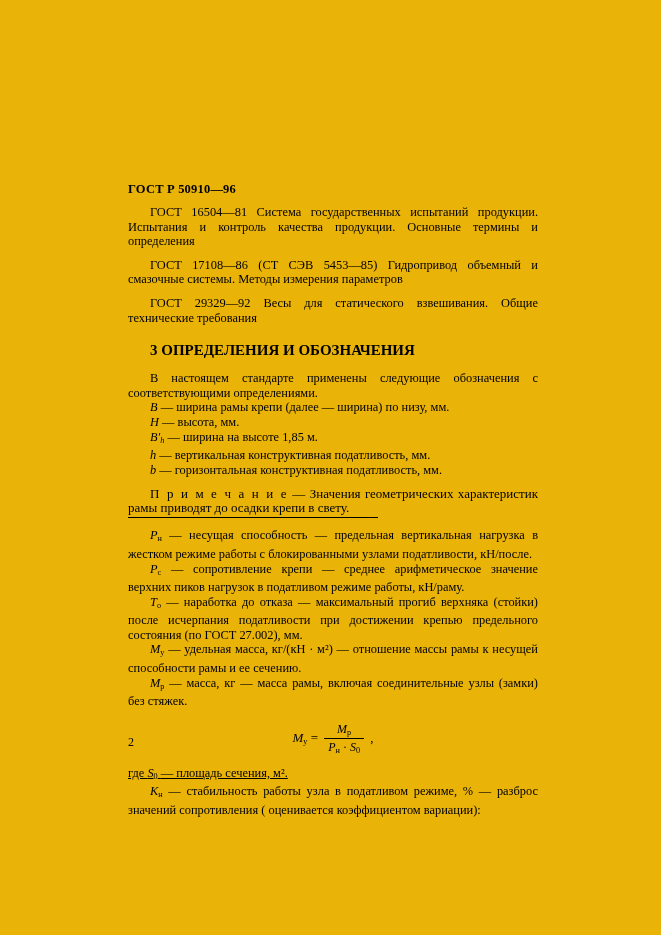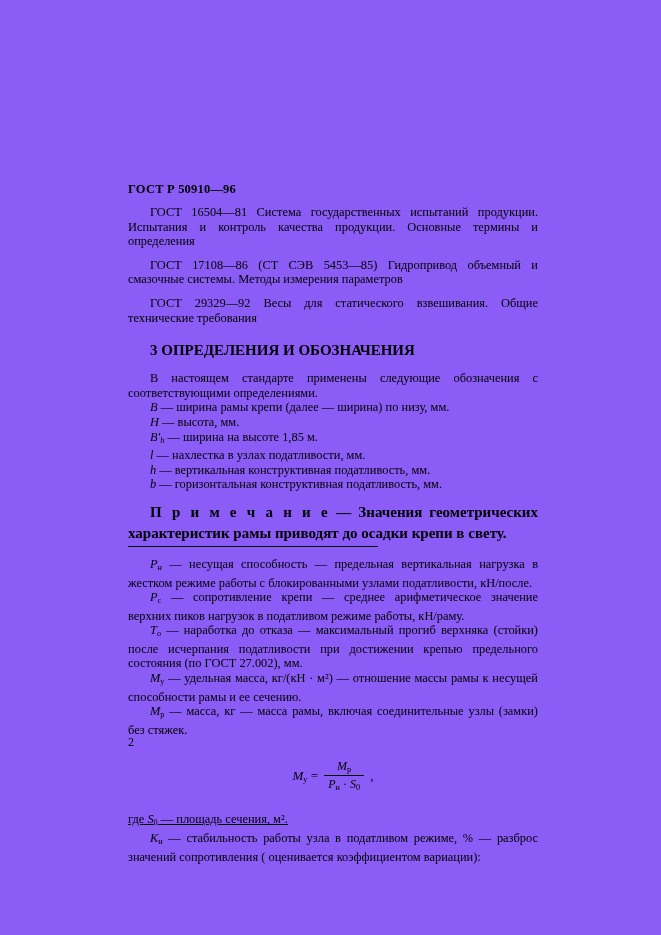--- a/index.html
+++ b/index.html
@@ -13,21 +13,21 @@
     font-family: "Liberation Serif", serif;
     color: #000000;
     position: relative;
   }
   .page {
     position: absolute;
     left: 0;
     top: 0;
     width: 661px;
     height: 935px;
-    background: #8b5cf6;
+    background: #eab308;
   }
   .content {
     position: absolute;
     left: 128px;
     top: 182px;
     width: 410px;
   }
   .doc-header {
     font-size: 12.5px;
     font-weight: bold;
@@ -48,26 +48,25 @@
   }
   .blk {
     margin-bottom: 9px;
   }
   .section-title {
     font-size: 15px;
     font-weight: bold;
     margin: 17px 0 12px 22px;
   }
   .note {
-    font-size: 15px;
-    line-height: 21px;
+    font-size: 13px;
+    line-height: 14px;
     text-align: justify;
     margin: 10px 0 10px 0;
     text-indent: 22px;
-    font-weight: bold;
   }
   .note .spaced {
     letter-spacing: 1.6px;
   }
   .note-underline {
     display: block;
     width: 250px;
     border-bottom: 1px solid #000;
     margin-top: 2px;
     height: 0;
@@ -81,21 +80,21 @@
   }
   .formula {
     margin: 10px 0 8px 0;
     text-align: center;
     font-size: 13px;
   }
   .frac {
     display: inline-block;
     vertical-align: middle;
     text-align: center;
-    margin: 12px 3px;
+    margin: 3px 3px;
   }
   .frac .num {
     display: block;
     padding: 0 4px 1px 4px;
     border-bottom: 1px solid #000;
     font-size: 12px;
   }
   .frac .den {
     display: block;
     padding: 1px 4px 0 4px;
@@ -146,24 +145,20 @@
     <p class="para">
       <i>Н</i>
       <span>— высота, мм.</span>
     </p>
 
     <p class="para">
       <i>В</i><i>′</i><sub><i>h</i></sub>
       <span>— ширина на высоте 1,85 м.</span>
     </p>
 
-    <p class="para">
-      <i>l</i>
-      <span>— нахлестка в узлах податливости, мм.</span>
-    </p>
 
     <p class="para">
       <i>h</i>
       <span>— вертикальная конструктивная податливость, мм.</span>
     </p>
 
     <p class="para">
       <i>b</i>
       <span>— горизонтальная конструктивная податливость, мм.</span>
     </p>

